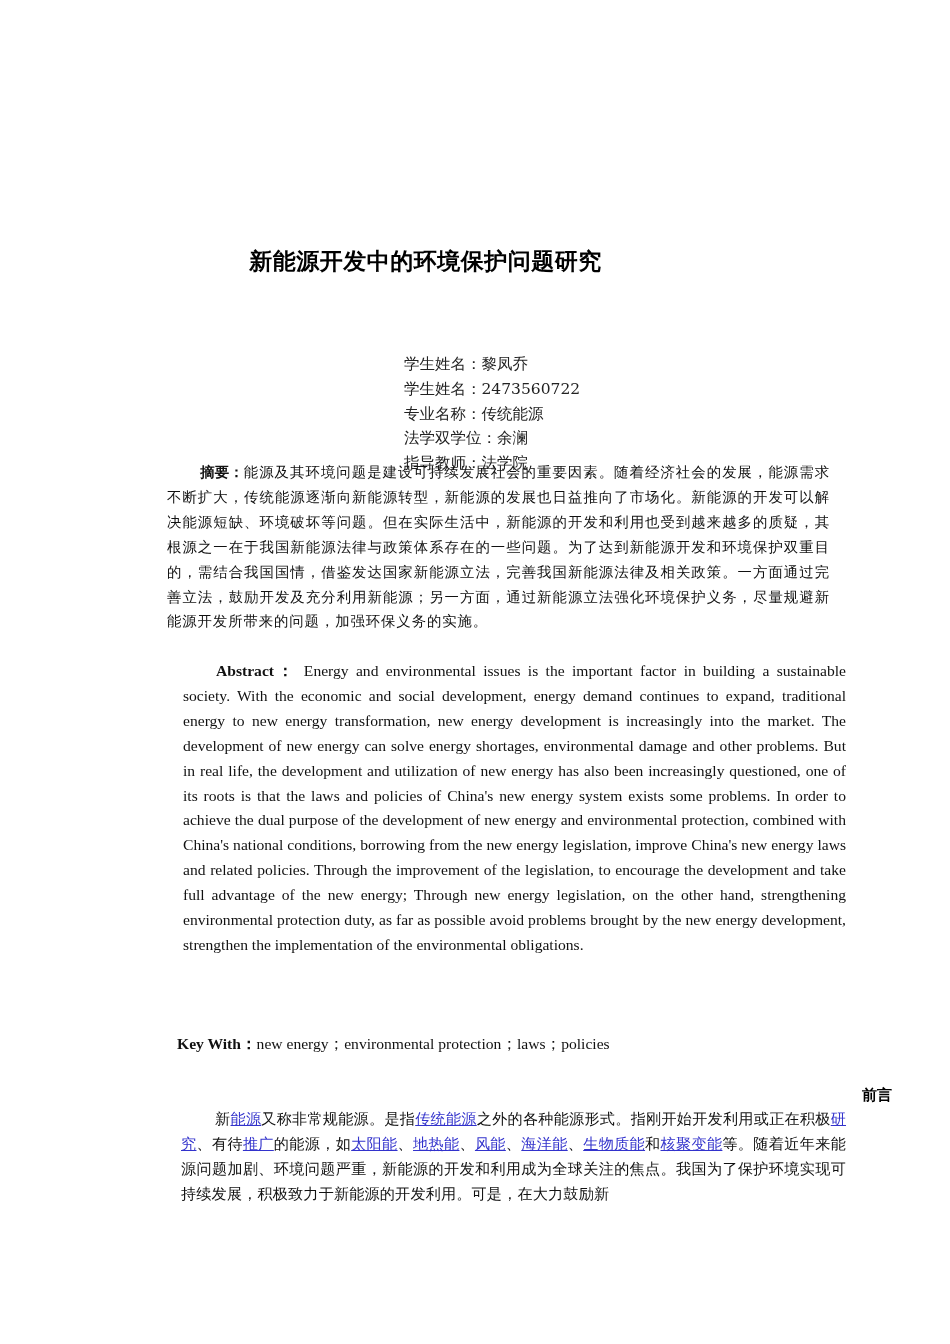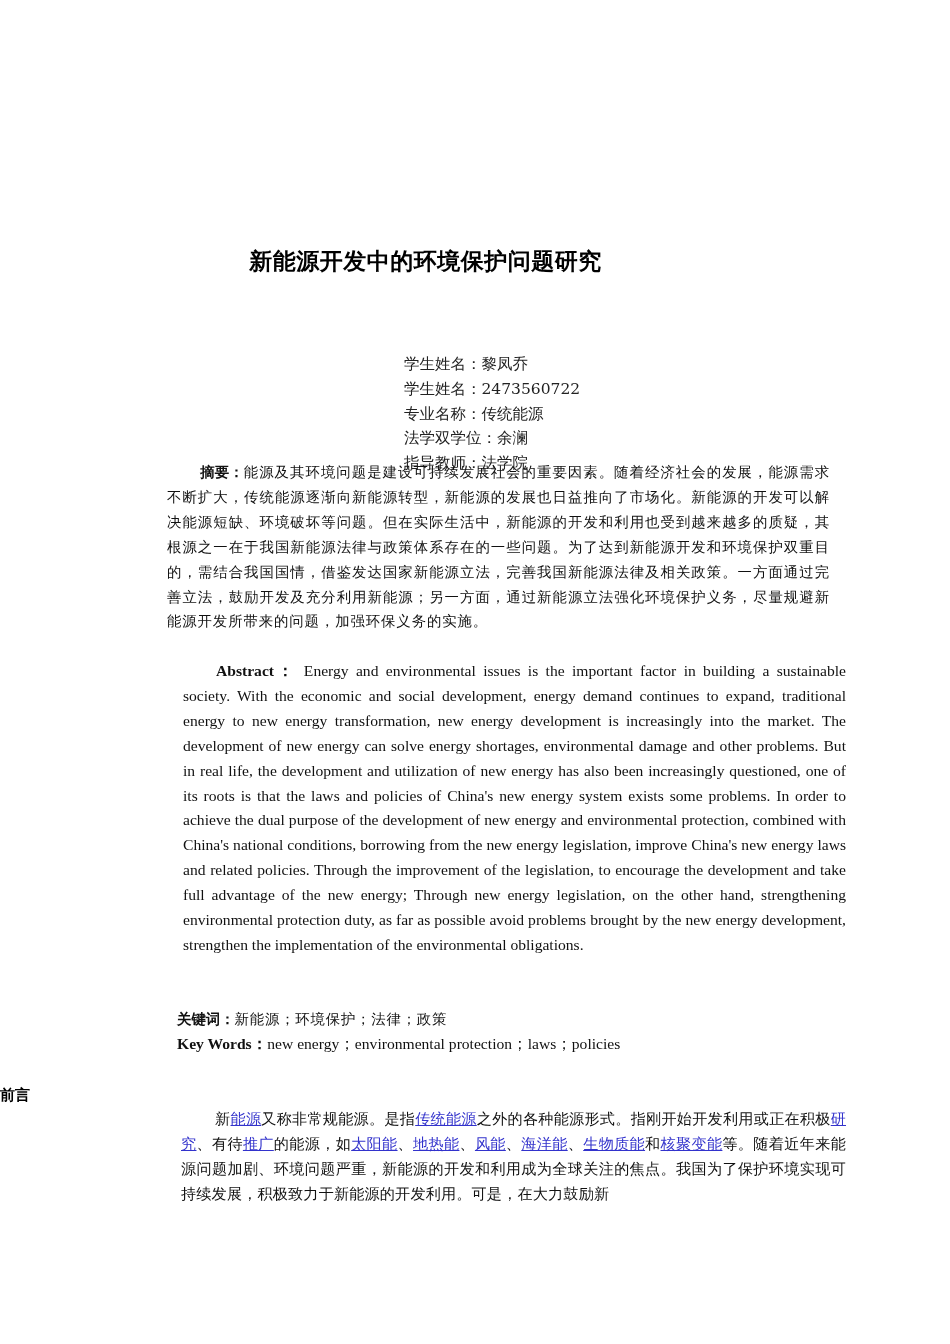--- a/index.html
+++ b/index.html
@@ -97,21 +97,21 @@
       font-size: 15.6px;
       line-height: 24px;
       color: #111;
       white-space: nowrap;
     }
     .keywords-en .label-en { font-weight: bold; }
     .section-heading {
       position: absolute;
       left: 0; width: 892px;
       top: 1083px;
-      text-align: left;
+      text-align: right;
       font-family: Liberation Serif, serif;
       font-weight: bold;
       font-size: 15px;
       line-height: 24px;
     }
     .preface {
       position: absolute;
       left: 143px;
       top: 1107px;
       width: 665px;
@@ -152,21 +152,20 @@
     </div>
     <div class="meta-row">
       <span>指导教师：</span><span>法学院</span>
     </div>
   </div>
 
   <div class="abstract-cn"><span class="indent"></span><span class="label-bold">摘要：</span><span>能源及其环境问题是建设可持续发展社会的重要因素。随着经济社会的发展，能源需求不断扩大，传统能源逐渐向新能源转型，新能源的发展也日益推向了市场化。新能源的开发可以解决能源短缺、环境破坏等问题。但在实际生活中，新能源的开发和利用也受到越来越多的质疑，其根源之一在于我国新能源法律与政策体系存在的一些问题。为了达到新能源开发和环境保护双重目的，需结合我国国情，借鉴发达国家新能源立法，完善我国新能源法律及相关政策。一方面通过完善立法，鼓励开发及充分利用新能源；另一方面，通过新能源立法强化环境保护义务，尽量规避新能源开发所带来的问题，加强环保义务的实施。</span></div>
 
   <div class="abstract-en"><span class="indent"></span><span class="label-en">Abstract：</span> <span>Energy and environmental issues is the important factor   in building a sustainable society. With the economic and social development, energy demand continues to expand, traditional energy to new energy transformation, new energy development is increasingly into the market.  The development of new energy can solve energy shortages, environmental damage and other problems. But in real life, the development and utilization of new energy has also been increasingly questioned, one of its roots is that the laws and policies of China's new energy system exists some problems. In order to achieve the dual purpose of the development of new energy and environmental protection, combined with China's national conditions, borrowing from the new energy legislation, improve China's new energy laws and related policies. Through the improvement of the legislation, to encourage the development and take full advantage of the new energy; Through new energy legislation, on the other hand, strengthening environmental protection duty, as far as possible avoid problems brought by the new energy development, strengthen the implementation of the environmental obligations.</span></div>
 
-  <div class="keywords-cn"><span class="label-bold">关键词：</span><span>新能源；环境保护；法律；政策</span></div>
 
-  <div class="keywords-en"><span class="label-en">Key Words：</span><span>new energy；environmental protection；laws；policies</span></div>
+  <div class="keywords-en"><span class="label-en">Key With：</span><span>new energy；environmental protection；laws；policies</span></div>
 
   <div class="section-heading">前言</div>
 
   <div class="preface"><span class="indent"></span><span>新</span><a class="link">能源</a><span>又称非常规能源。是指</span><a class="link">传统能源</a><span>之外的各种能源形式。指刚开始开发利用或正在积极</span><a class="link">研究</a><span>、有待</span><a class="link">推广</a><span>的能源，如</span><a class="link">太阳能</a><span>、</span><a class="link">地热能</a><span>、</span><a class="link">风能</a><span>、</span><a class="link">海洋能</a><span>、</span><a class="link">生物质能</a><span>和</span><a class="link">核聚变能</a><span>等。随着近年来能源问题加剧、环境问题严重，新能源的开发和利用成为全球关注的焦点。我国为了保护环境实现可持续发展，积极致力于新能源的开发利用。可是，在大力鼓励新</span></div>
 
 </div>
 
 </body></html>

